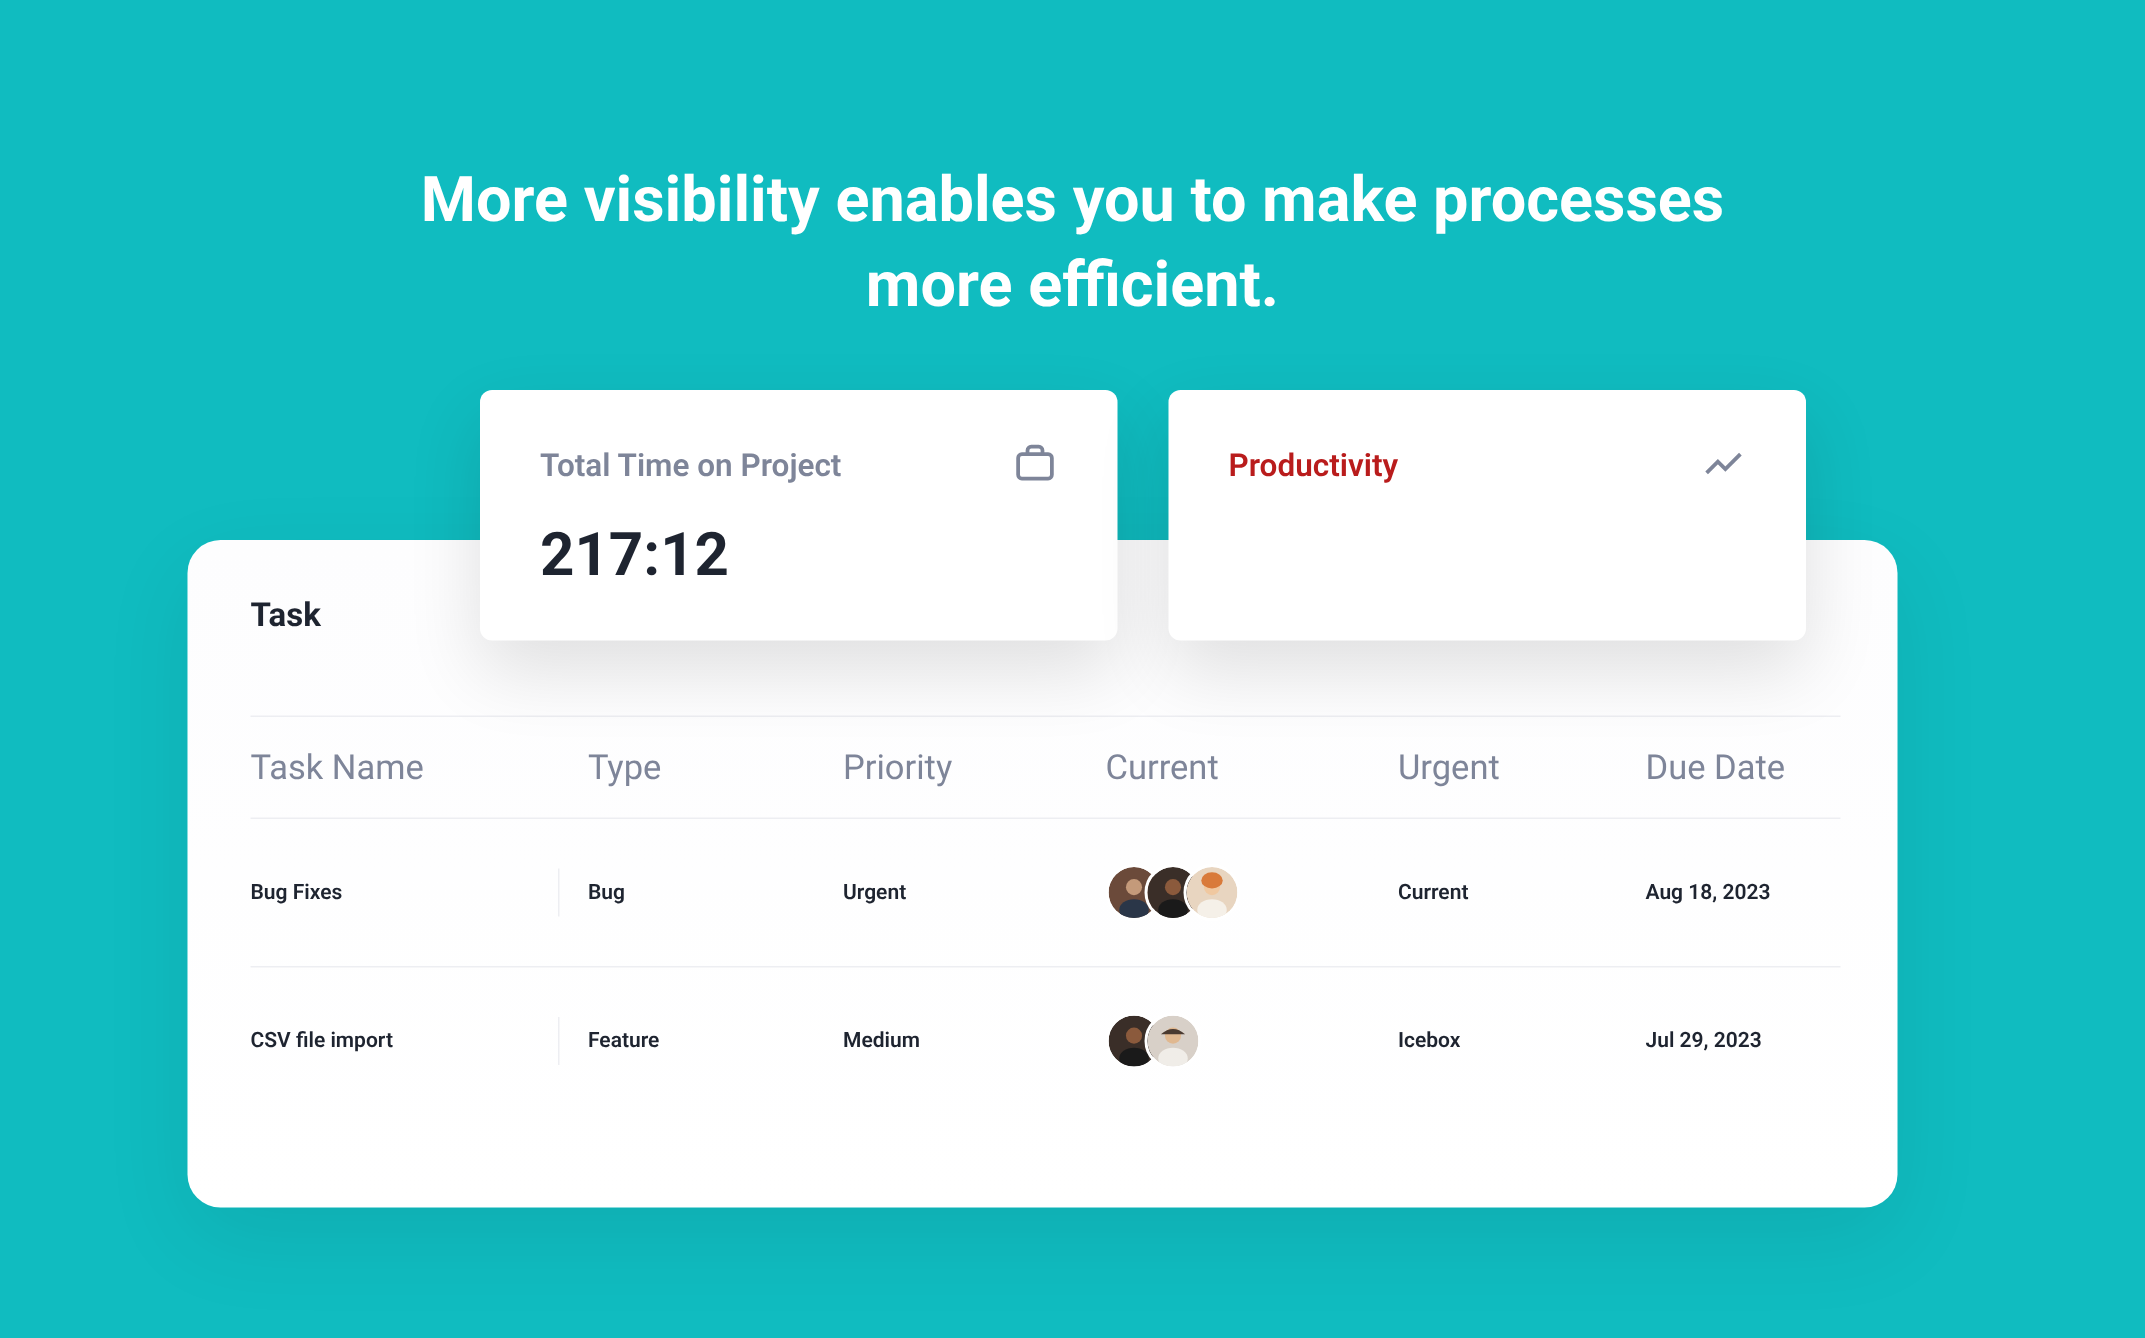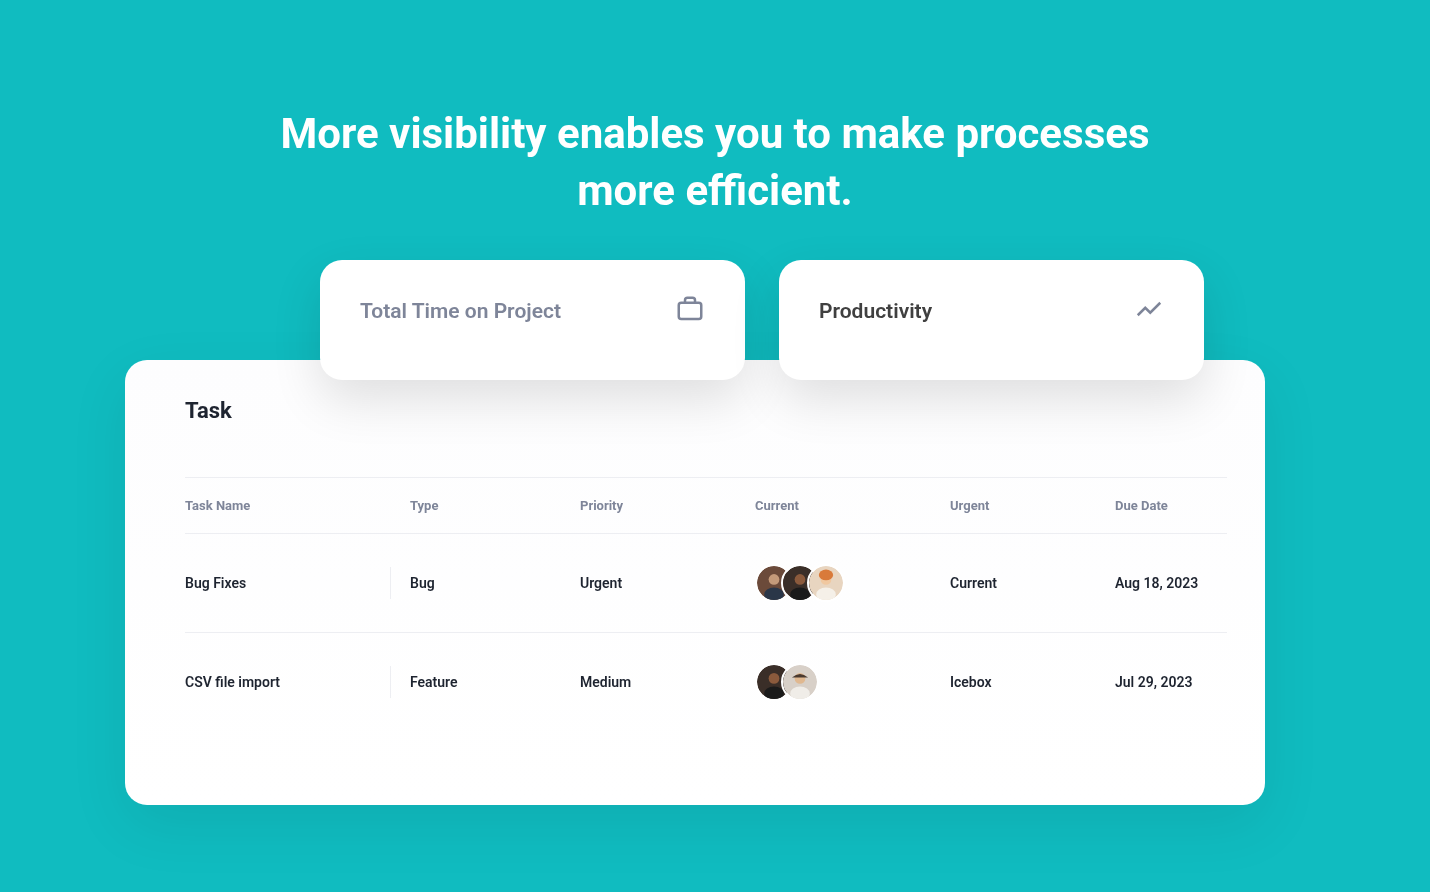--- a/index.html
+++ b/index.html
@@ -27,38 +27,38 @@
     }
     .task-panel {
       position: absolute;
       left: 125px;
       top: 360px;
       width: 1140px;
       height: 445px;
       background: linear-gradient(180deg, #fdfdfe 0%, #ffffff 100%);
       border-radius: 22px;
       box-shadow: 0 20px 60px rgba(0,0,0,0.08);
-      padding: 38px 38px 0 60px;
+      padding: 38px 38px 0 42px;
     }
     .task-panel-title {
       font-size: 22px;
       font-weight: 700;
       color: #1e2430;
       margin-bottom: 54px;
     }
     .task-header {
       display: grid;
       grid-template-columns: 225px 170px 175px 195px 165px 170px;
       padding: 20px 0;
       border-top: 1px solid #edeef2;
       border-bottom: 1px solid #edeef2;
     }
     .task-header-cell {
-      font-size: 13px;
-      font-weight: 700;
+      font-size: 23px;
+      font-weight: 400;
       color: #7e8599;
     }
     .task-row {
       display: grid;
       grid-template-columns: 225px 170px 175px 195px 165px 170px;
       align-items: center;
       padding: 30px 0;
       border-bottom: 1px solid #edeef2;
     }
     .task-row:last-child {
@@ -105,38 +105,38 @@
     .metric-cards {
       position: absolute;
       top: 260px;
       left: 320px;
       display: flex;
       gap: 34px;
       z-index: 10;
     }
     .metric-card {
       background: #ffffff;
-      border-radius: 22px;
+      border-radius: 8px;
       box-shadow: 0 20px 50px rgba(0,0,0,0.12);
       padding: 34px 40px;
       width: 425px;
     }
     .metric-card-header {
       display: flex;
       justify-content: space-between;
       align-items: center;
       margin-bottom: 18px;
     }
     .metric-label {
       font-size: 21px;
       font-weight: 600;
       color: #7e8599;
     }
     .metric-label.blue {
-      color: #404040;
+      color: #b91c1c;
     }
     .metric-value {
       font-size: 40px;
       font-weight: 700;
       color: #1e2430;
     }
     .metric-icon {
       width: 30px;
       height: 30px;
       color: #7e8599;
@@ -151,20 +151,21 @@
   <div class="metric-card">
     <div class="metric-card-header">
       <span class="metric-label">Total Time on Project</span>
       <span>
         <svg class="metric-icon" viewBox="0 0 24 24" fill="none" stroke="currentColor" stroke-width="2">
           <rect x="3" y="7" width="18" height="13" rx="2"></rect>
           <path d="M8 7V5a2 2 0 0 1 2-2h4a2 2 0 0 1 2 2v2"></path>
         </svg>
       </span>
     </div>
+    <div class="metric-value">217:12</div>
   </div>
 
   <div class="metric-card">
     <div class="metric-card-header">
       <span class="metric-label blue">Productivity</span>
       <span>
         <svg class="metric-icon" viewBox="0 0 24 24" fill="none" stroke="currentColor" stroke-width="2">
           <polyline points="3 17 9 11 13 15 21 7"></polyline>
         </svg>
       </span>

